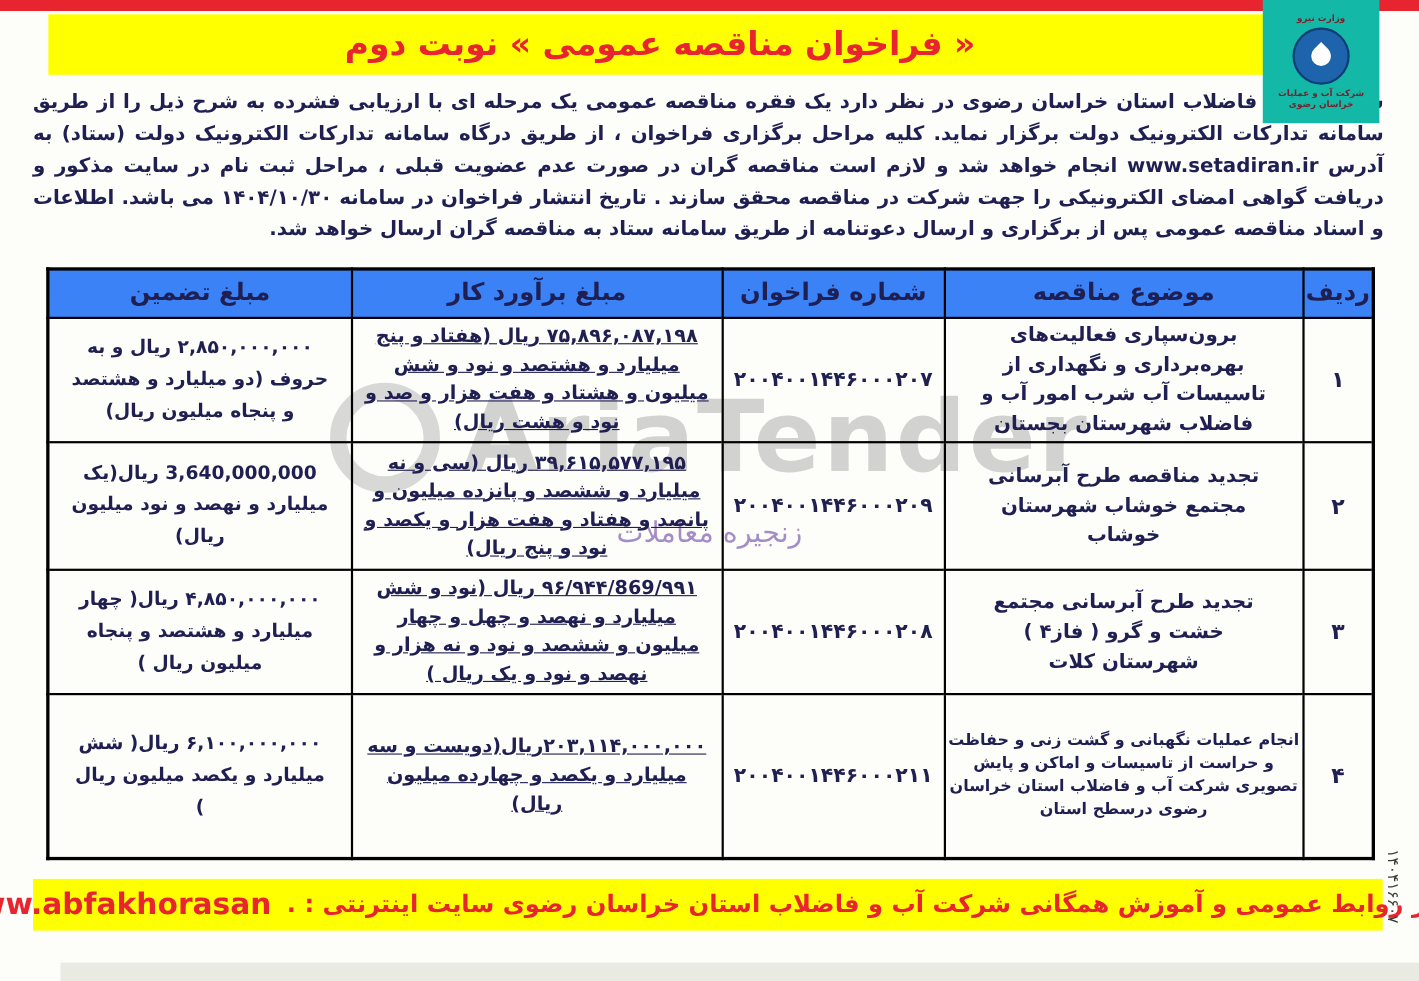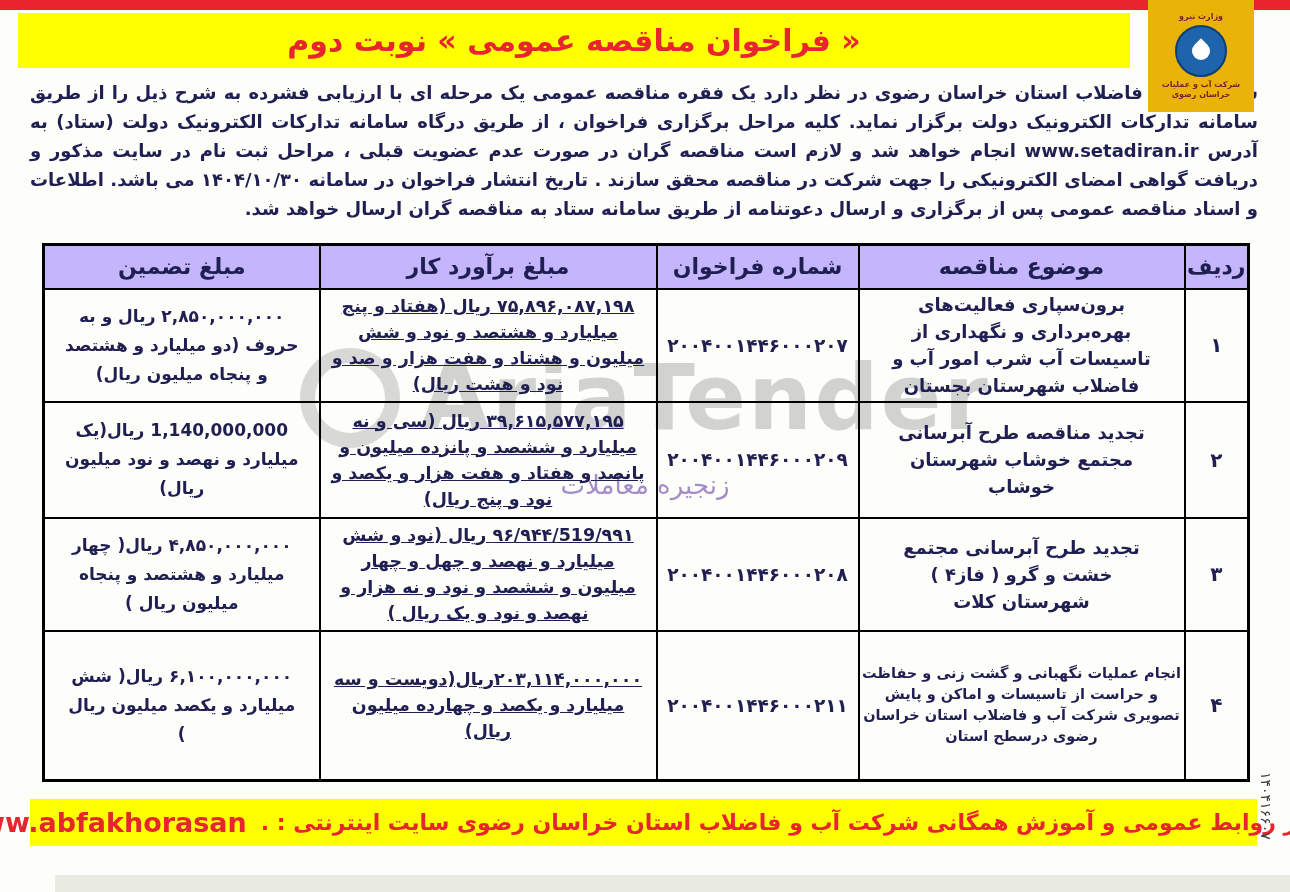--- a/index.html
+++ b/index.html
@@ -3,25 +3,25 @@
 <meta charset="utf-8">
 <style>
   * { margin:0; padding:0; box-sizing:border-box; }
   html,body { width:1290px; height:892px; }
   body { font-family:"DejaVu Sans", sans-serif; background:#ffffff; overflow:hidden; }
 
   .page { position:relative; width:1290px; height:892px; background:#fdfdfa; direction:rtl; }
 
   .top-red-bar { position:absolute; top:0; left:0; width:100%; height:10px; background:#e8252e; z-index:1; }
 
-  .title-bar { position:absolute; top:13px; left:18px; width:1112px; height:55px;
+  .title-bar { position:absolute; top:13px; left:44px; width:1112px; height:55px;
     background:#ffff00; display:flex; align-items:center; justify-content:center; z-index:2; }
   .title-bar span { color:#e8252e; font-weight:bold; font-size:30px; }
 
-  .logo-box { position:absolute; top:0; left:1148px; width:106px; height:112px; background:#eab308;
+  .logo-box { position:absolute; top:0; left:1148px; width:106px; height:112px; background:#14b8a6;
     z-index:3; display:flex; flex-direction:column; align-items:center; justify-content:center; gap:3px; padding:3px; }
   .logo-top { font-size:8px; color:#7a1f2b; font-weight:bold; text-align:center; line-height:10px; }
   .logo-bottom { font-size:8px; color:#7a1f2b; font-weight:bold; text-align:center; line-height:10px; }
   .logo-circle { width:52px; height:52px; border-radius:50%; background:#1d64ad; border:2px solid #0d3e74;
     display:flex; align-items:center; justify-content:center; }
   .drop { width:18px; height:18px; background:#ffffff; border-radius:0 50% 50% 50%; transform:rotate(45deg); }
 
   .intro { position:absolute; top:78px; left:30px; width:1228px; color:#1f1f52;
     font-size:18px; line-height:29px; font-weight:bold; text-align:justify; z-index:2; }
   .intro .url { color:#1f1f52; }
@@ -30,21 +30,21 @@
     align-items:center; z-index:1; pointer-events:none; opacity:0.5; }
   .wm-row { display:flex; direction:ltr; align-items:center; gap:20px; }
   .wm-ring { width:100px; height:100px; border:15px solid #b5b5b5; border-radius:50%; }
   .wm-brand { font-size:90px; font-weight:bold; color:#a9a9a9; letter-spacing:2px; }
   .wm-sub { margin-top:20px; font-size:26px; color:#4c1d95; letter-spacing:16px; }
 
   table.tender { position:absolute; top:243px; left:42px; width:1205px; border-collapse:collapse;
     border:3px solid #000; z-index:2; table-layout:fixed; }
   table.tender th, table.tender td { border:2px solid #000; text-align:center; vertical-align:middle;
     color:#1f1f52; }
-  table.tender th { background:#c4b5fd; height:44px; font-size:22px; font-weight:bold; }
+  table.tender th { background:#3b82f6; height:44px; font-size:22px; font-weight:bold; }
   table.tender td { font-weight:bold; background:transparent; }
   tr.r1 { height:113px; } tr.r2 { height:116px; } tr.r3 { height:112px; } tr.r4 { height:150px; }
   .cell-no { font-size:20px; }
   .cell-subject { font-size:18px; line-height:27px; padding:0 28px; }
   tr.r4 .cell-subject { font-size:14.5px; line-height:21px; padding:0 2px; }
   .cell-call { font-size:18.5px; letter-spacing:1px; }
   .cell-est { font-size:17.5px; line-height:26px; padding:0 10px;text-decoration:underline; }
   .cell-guar { font-size:17px; line-height:29px; padding:12px 18px; }
 
   .footer-bar { position:absolute; top:799px; left:30px; width:1227px; height:47px; background:#ffff00;
@@ -115,27 +115,27 @@
         <td class="cell-subject">برون‌سپاری فعالیت‌های بهره‌برداری و نگهداری از تاسیسات آب شرب امور آب و فاضلاب شهرستان بجستان</td>
         <td class="cell-call">۲۰۰۴۰۰۱۴۴۶۰۰۰۲۰۷</td>
         <td class="cell-est">۷۵,۸۹۶,۰۸۷,۱۹۸ ریال (هفتاد و پنج میلیارد و هشتصد و نود و شش میلیون و هشتاد و هفت هزار و صد و نود و هشت ریال)</td>
         <td class="cell-guar">۲,۸۵۰,۰۰۰,۰۰۰ ریال و به حروف (دو میلیارد و هشتصد و پنجاه میلیون ریال)</td>
       </tr>
       <tr class="r2">
         <td class="cell-no">۲</td>
         <td class="cell-subject">تجدید مناقصه طرح آبرسانی مجتمع خوشاب شهرستان خوشاب</td>
         <td class="cell-call">۲۰۰۴۰۰۱۴۴۶۰۰۰۲۰۹</td>
         <td class="cell-est">۳۹,۶۱۵,۵۷۷,۱۹۵ ریال (سی و نه میلیارد و ششصد و پانزده میلیون و پانصد و هفتاد و هفت هزار و یکصد و نود و پنج ریال)</td>
-        <td class="cell-guar">1,140,000,000 ریال(یک میلیارد و نهصد و نود میلیون ریال)</td>
+        <td class="cell-guar">3,640,000,000 ریال(یک میلیارد و نهصد و نود میلیون ریال)</td>
       </tr>
       <tr class="r3">
         <td class="cell-no">۳</td>
         <td class="cell-subject">تجدید طرح آبرسانی مجتمع خشت و گرو ( فاز۴ ) شهرستان کلات</td>
         <td class="cell-call">۲۰۰۴۰۰۱۴۴۶۰۰۰۲۰۸</td>
-        <td class="cell-est">۹۶/۹۴۴/519/۹۹۱ ریال (نود و شش میلیارد و نهصد و چهل و چهار میلیون و ششصد و نود و نه هزار و نهصد و نود و یک ریال )</td>
+        <td class="cell-est">۹۶/۹۴۴/869/۹۹۱ ریال (نود و شش میلیارد و نهصد و چهل و چهار میلیون و ششصد و نود و نه هزار و نهصد و نود و یک ریال )</td>
         <td class="cell-guar">۴,۸۵۰,۰۰۰,۰۰۰ ریال( چهار میلیارد و هشتصد و پنجاه میلیون ریال )</td>
       </tr>
       <tr class="r4">
         <td class="cell-no">۴</td>
         <td class="cell-subject">انجام عملیات نگهبانی و گشت زنی و حفاظت و حراست از تاسیسات و اماکن و پایش تصویری شرکت آب و فاضلاب استان خراسان رضوی درسطح استان</td>
         <td class="cell-call">۲۰۰۴۰۰۱۴۴۶۰۰۰۲۱۱</td>
         <td class="cell-est">۲۰۳,۱۱۴,۰۰۰,۰۰۰ریال(دویست و سه میلیارد و یکصد و چهارده میلیون ریال)</td>
         <td class="cell-guar">۶,۱۰۰,۰۰۰,۰۰۰ ریال( شش میلیارد و یکصد میلیون ریال )</td>
       </tr>
     </tbody>

